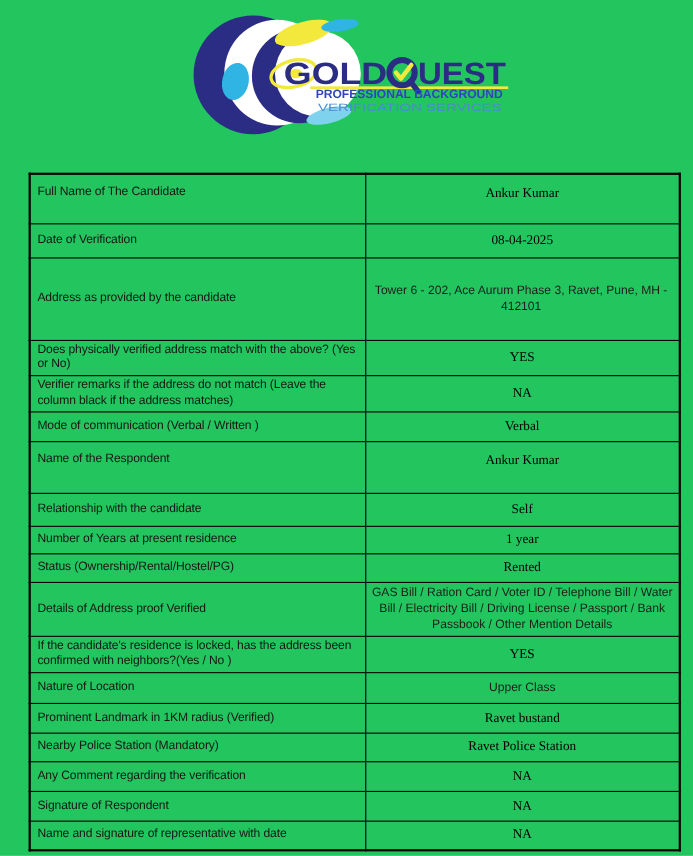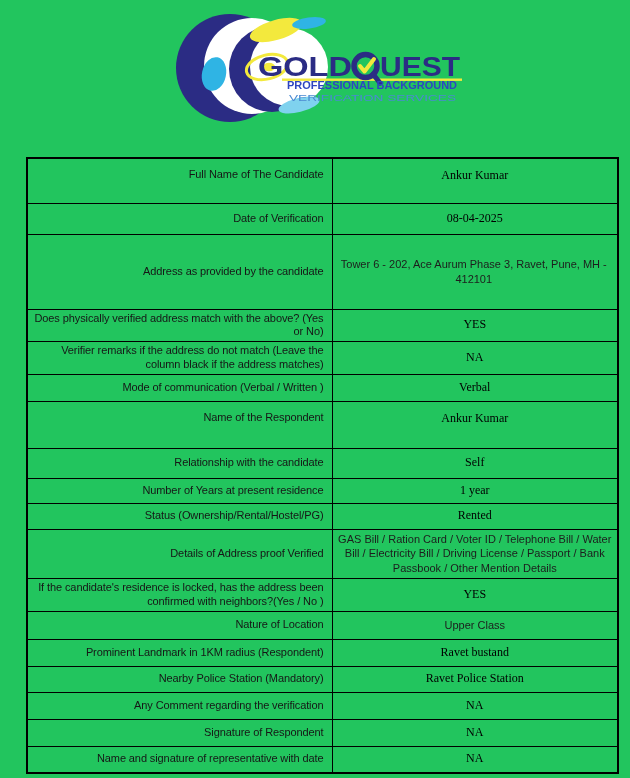--- a/index.html
+++ b/index.html
@@ -16,21 +16,21 @@
 
   table.vtable{
     position:absolute;left:26px;top:157px;width:591px;
     border-collapse:collapse;table-layout:fixed;
     border:2px solid #000;
   }
   table.vtable td{border:1px solid #000;overflow:hidden;}
   td.label-cell{
     font:11px/1.25 "Liberation Sans",sans-serif;
     color:#161616;letter-spacing:-0.1px;
-    text-align:right;vertical-align:middle;
+    text-align:left;vertical-align:middle;
     padding:2px 8px 2px 6px;
   }
   td.value-cell{text-align:center;vertical-align:middle;padding:2px 5px;}
   td.value-cell.serif{font:12px/1.3 "Liberation Serif",serif;color:#000;}
   td.value-cell.sans{font:11px/1.35 "Liberation Sans",sans-serif;color:#1d1d1d;}
   td.value-cell.left{text-align:center;padding-left:3px;}
   tr.top td{vertical-align:top;padding-top:9px;}
 </style>
 </head>
 <body>
@@ -120,21 +120,21 @@
         </tr>
         <tr style="height: 32px;">
           <td class="label-cell">If the candidate's residence is locked, has the address been confirmed with neighbors?(Yes / No )</td>
           <td class="value-cell serif">YES</td>
         </tr>
         <tr style="height: 28px;">
           <td class="label-cell">Nature of Location</td>
           <td class="value-cell sans">Upper Class</td>
         </tr>
         <tr style="height: 27px;">
-          <td class="label-cell">Prominent Landmark in 1KM radius (Respondent)</td>
+          <td class="label-cell">Prominent Landmark in 1KM radius (Verified)</td>
           <td class="value-cell serif">Ravet bustand</td>
         </tr>
         <tr style="height: 26px;">
           <td class="label-cell">Nearby Police Station (Mandatory)</td>
           <td class="value-cell serif">Ravet Police Station</td>
         </tr>
         <tr style="height: 27px;">
           <td class="label-cell">Any Comment regarding the verification</td>
           <td class="value-cell serif">NA</td>
         </tr>

